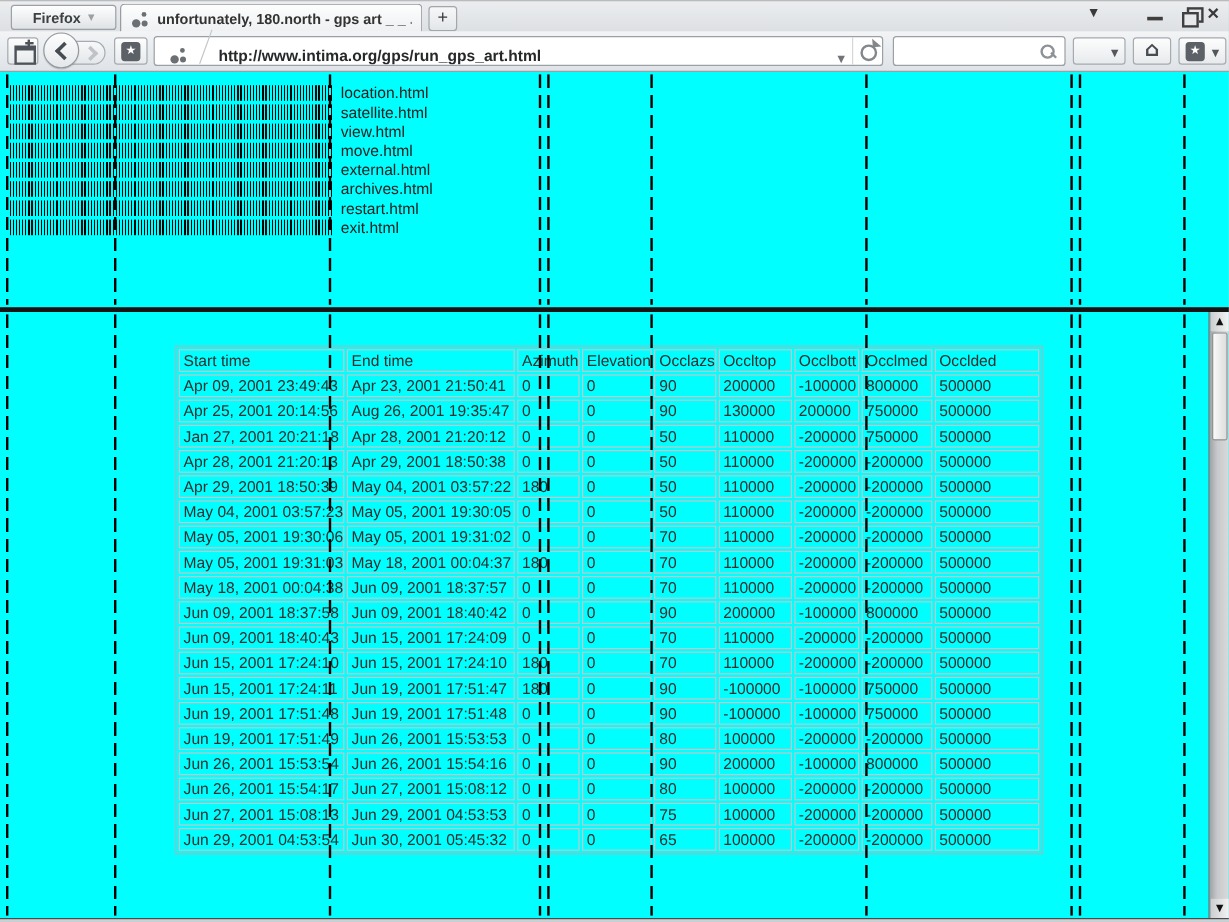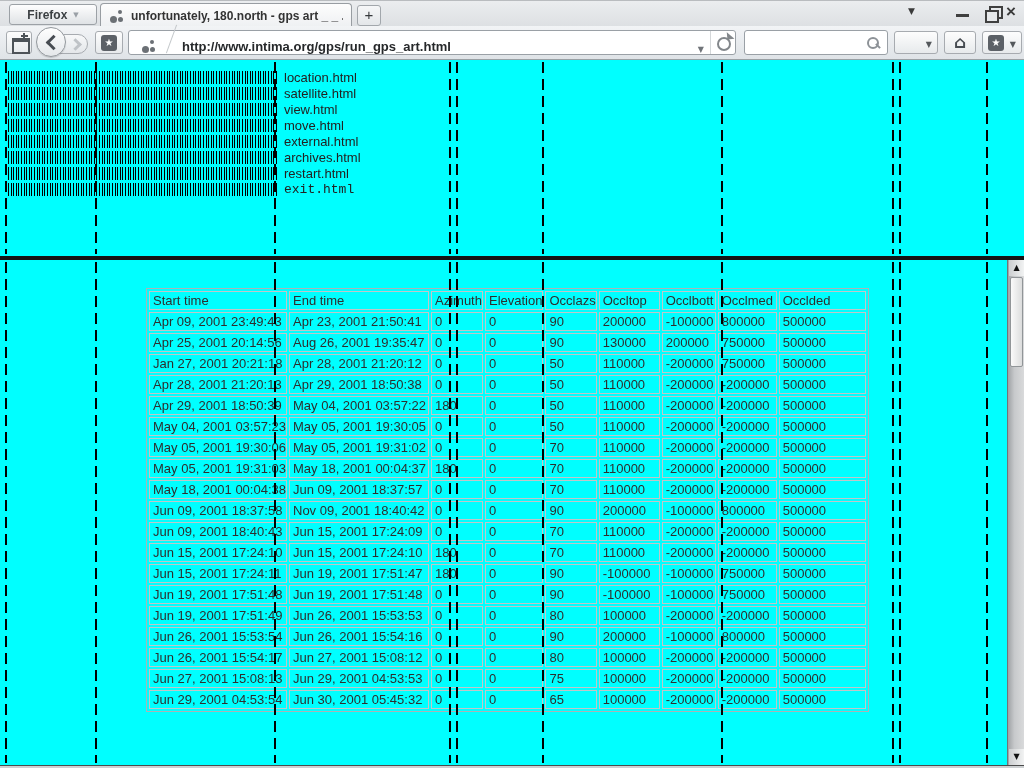--- a/index.html
+++ b/index.html
@@ -220,21 +220,21 @@
           <span class="menu-link">external.html</span>
         </div>
         <div class="menu-row" style="top: 89px;">
           <span class="stripes"></span>
           <span class="menu-link">archives.html</span>
         </div>
         <div class="menu-row" style="top: 105px;">
           <span class="stripes"></span>
           <span class="menu-link">restart.html</span>
         </div>
-        <div class="menu-row" style="top: 121px; font-family: Liberation Mono, monospace;">
+        <div class="menu-row" style="top: 121px;">
           <span class="stripes"></span>
           <span class="menu-link">exit.html</span>
         </div>
       </div>
   <div class="vdash" style="left: 5px;"></div>
       <div class="vdash" style="left: 95px;"></div>
       <div class="vdash" style="left: 274px;"></div>
       <div class="vdash" style="left: 449px;"></div>
       <div class="vdash" style="left: 456px;"></div>
       <div class="vdash" style="left: 542px;"></div>
@@ -356,21 +356,21 @@
             <td>0</td>
             <td>0</td>
             <td>70</td>
             <td>110000</td>
             <td>-200000</td>
             <td>-200000</td>
             <td>500000</td>
           </tr>
           <tr>
             <td>Jun 09, 2001 18:37:58</td>
-            <td>Nov 09, 2001 18:40:42</td>
+            <td>Jun 09, 2001 18:40:42</td>
             <td>0</td>
             <td>0</td>
             <td>90</td>
             <td>200000</td>
             <td>-100000</td>
             <td>800000</td>
             <td>500000</td>
           </tr>
           <tr>
             <td>Jun 09, 2001 18:40:43</td>

